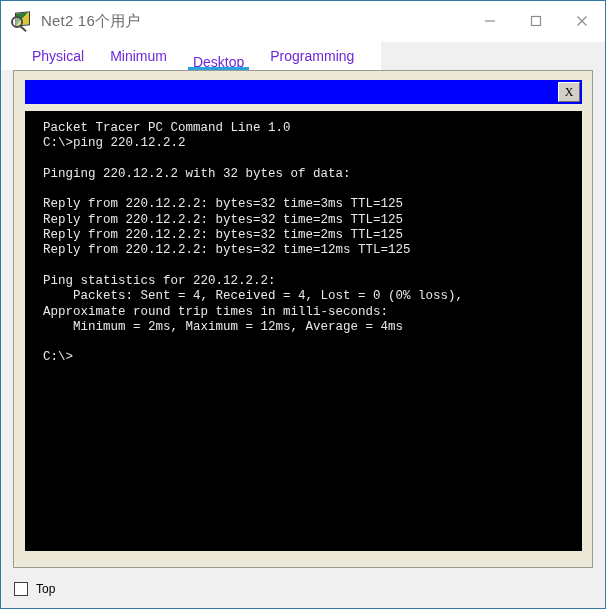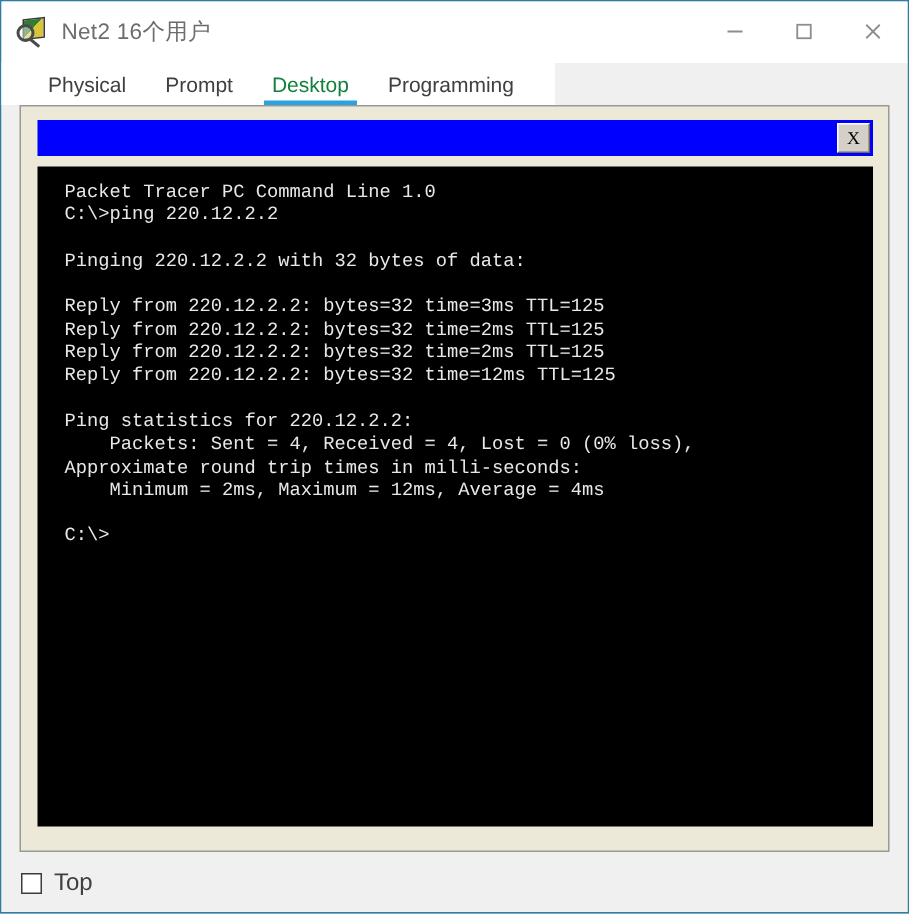--- a/index.html
+++ b/index.html
@@ -106,25 +106,25 @@
     align-items: stretch;
     padding: 0 14px 0 18px;
     height: 28px;
     box-sizing: border-box;
   }
   .tab {
     display: flex;
     align-items: center;
     padding: 0 13px;
     font-size: 14px;
-    color: #404040;
+    color: #6d28d9;
     position: relative;
     white-space: nowrap;
   }
-  .tab.active { color: #15803d; }
+  .tab.active { color: #6d28d9; align-items: flex-end; }
   .tab.active::after {
     content: "";
     position: absolute;
     left: 8px; right: 8px; bottom: 0;
     height: 3px;
     background: #29a3df;
   }
 
   
   .panel-wrap {
@@ -219,22 +219,22 @@
   .chk {
     width: 14px;
     height: 14px;
     background: #ffffff;
     border: 1px solid #3c3c3c;
     box-sizing: border-box;
     flex: 0 0 auto;
   }
   .chk-label {
     margin-left: 8px;
-    font-size: 16px;
-    color: #404040;
+    font-size: 12px;
+    color: #000000;
   }
 </style>
 </head>
 <body>
 
 <div class="window">
 
   <div class="titlebar">
     <div class="title-icon">
       <div class="sq"></div>
@@ -262,21 +262,21 @@
       </div>
     </div>
   </div>
 
   <div class="tabstrip-row">
     <div class="tabstrip">
       <div class="tab">
           <span>Physical</span>
         </div>
       <div class="tab">
-          <span>Prompt</span>
+          <span>Minimum</span>
         </div>
       <div class="tab active">
           <span>Desktop</span>
         </div>
       <div class="tab">
           <span>Programming</span>
         </div>
     </div>
   </div>
 

